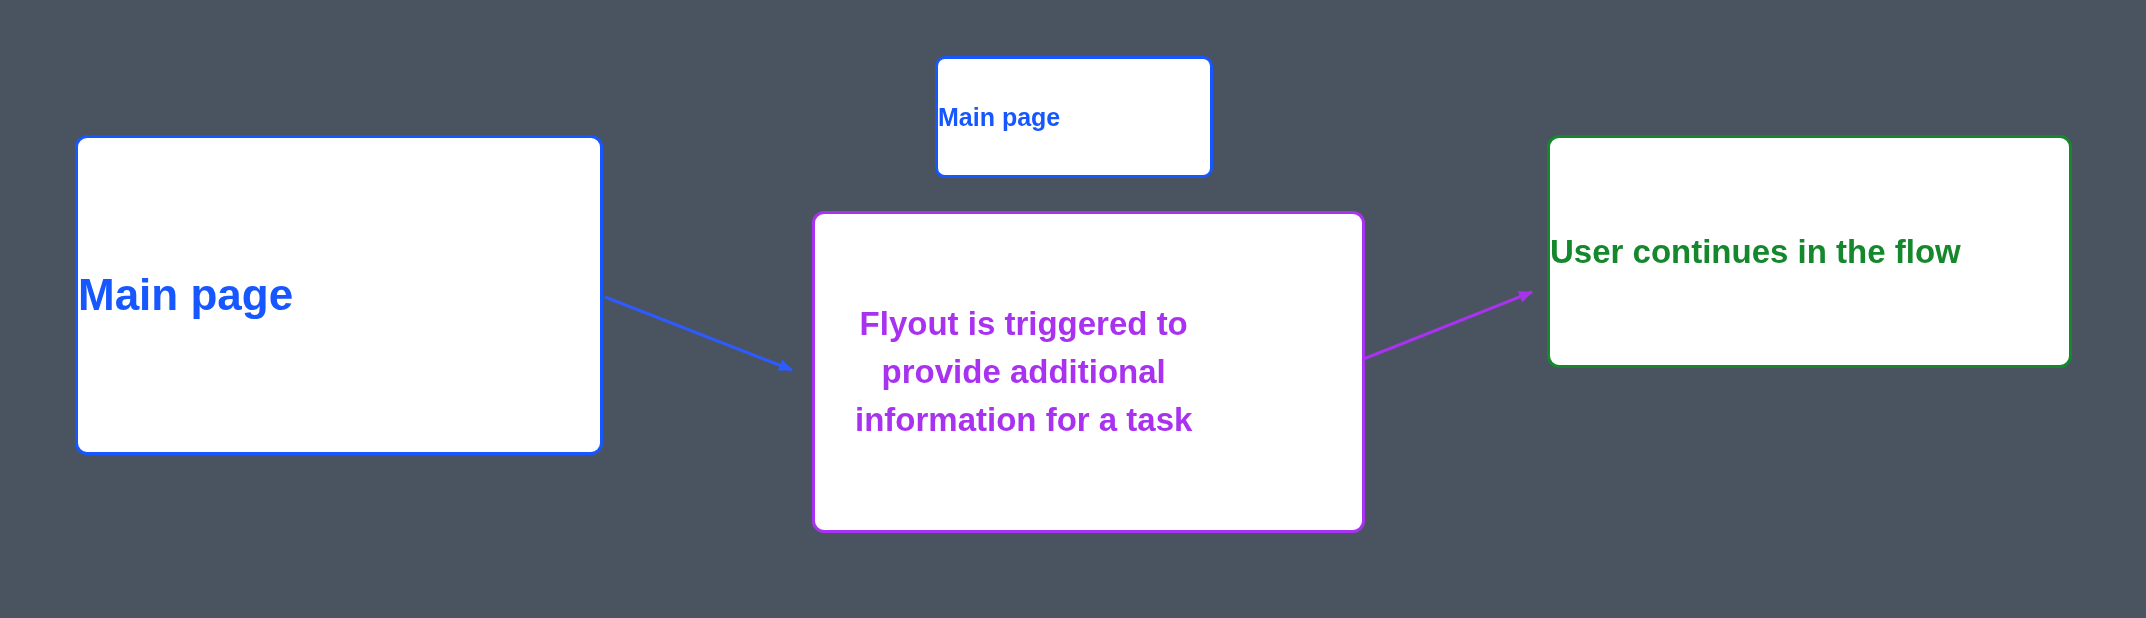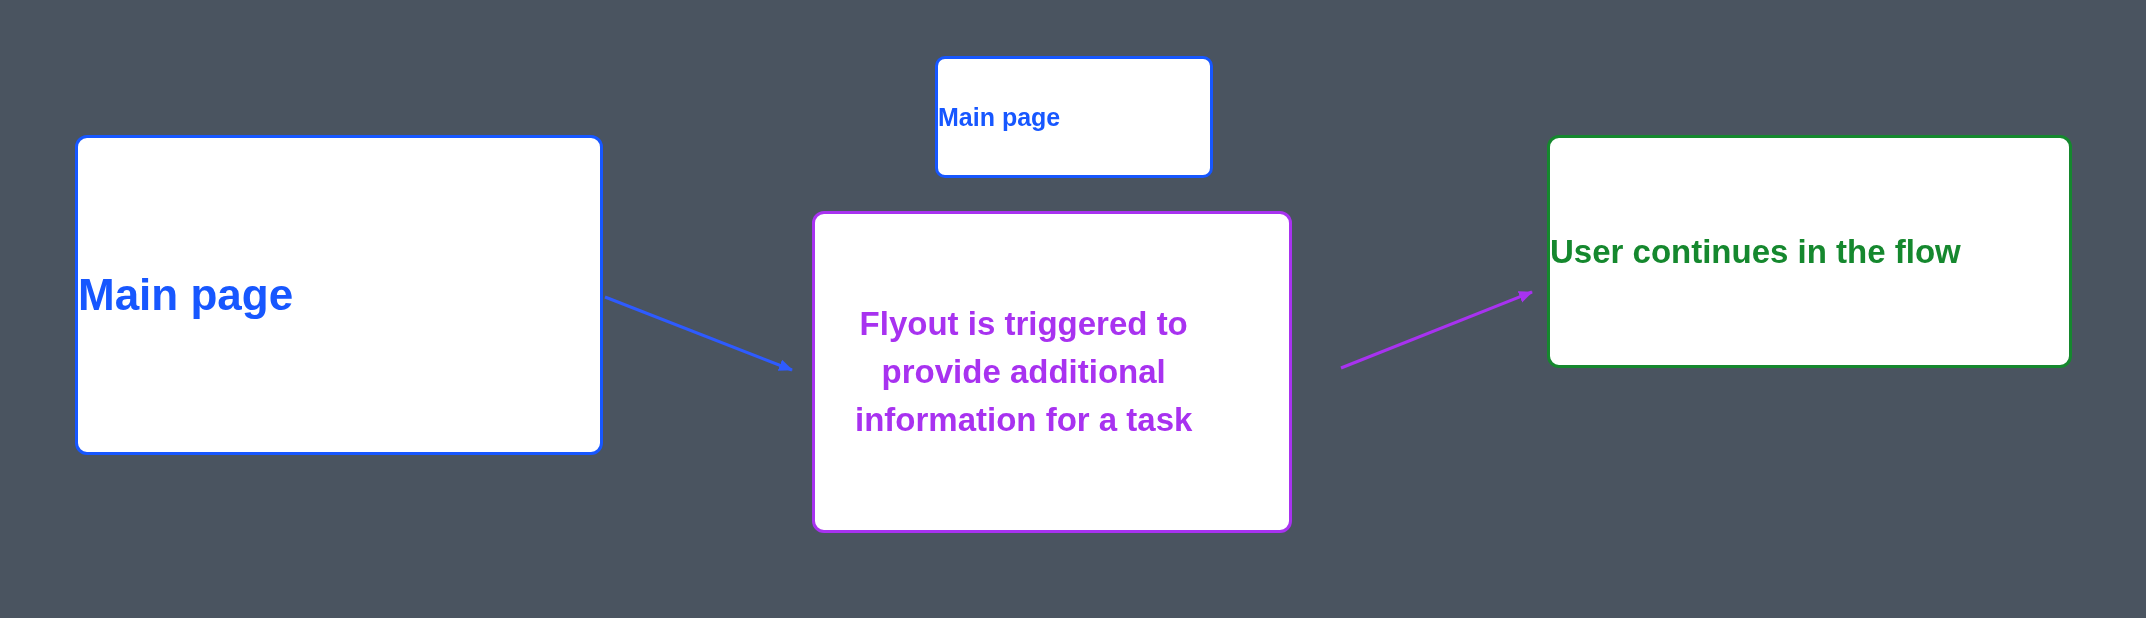--- a/index.html
+++ b/index.html
@@ -57,21 +57,21 @@
     width: 278px;
     height: 122px;
     border: 3px solid #1757ff;
     color: #1757ff;
     font-size: 25px;
     border-radius: 10px;
   }
   .node-flyout {
     left: 812px;
     top: 211px;
-    width: 480px;
+    width: 553px;
     height: 322px;
     border: 3px solid #a832f0;
     color: #a832f0;
     font-size: 33px;
     line-height: 1.45;
     padding: 0 40px;
   }
   .node-user {
     left: 1547px;
     top: 135px;

